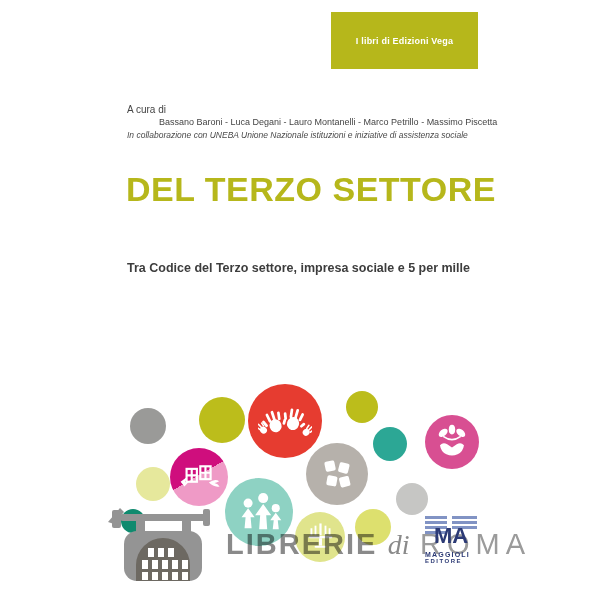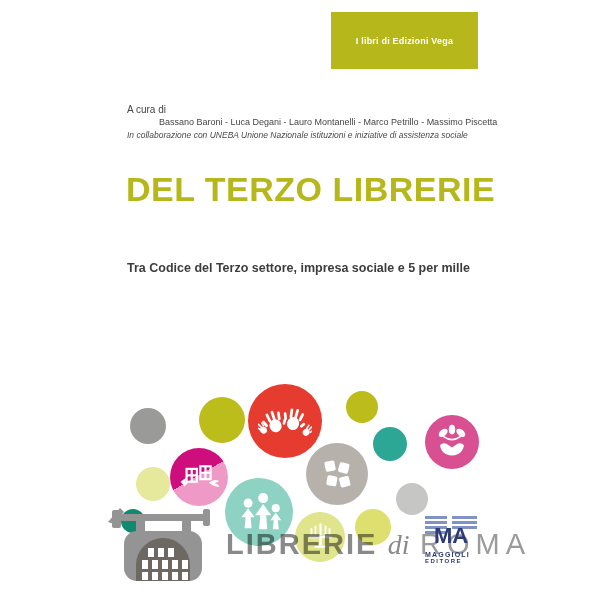--- a/index.html
+++ b/index.html
@@ -125,21 +125,21 @@
 
   <div class="pub-tab">
     <span>I libri di Edizioni Vega</span>
   </div>
 
   <div class="curated">A cura di</div>
   <div class="authors">Bassano Baroni - Luca Degani - Lauro Montanelli - Marco Petrillo - Massimo Piscetta</div>
   <div class="collab">In collaborazione con UNEBA Unione Nazionale istituzioni e iniziative di assistenza sociale</div>
 
   <div class="title">
-    <div>DEL TERZO LIBRERIE</div>
+    <div>DEL TERZO SETTORE</div>
   </div>
 
   <div class="subtitle">Tra Codice del Terzo settore, impresa sociale e 5 per mille</div>
 
   <div class="cluster">
       <div class="circle" style="left: 130px; top: 408px; height: 36px; width: 36px; background: rgb(154, 154, 152);"></div>
       <div class="circle" style="left: 199px; top: 397px; height: 46px; width: 46px; background: rgb(188, 189, 27);"></div>
       <div class="circle" style="left: 248px; top: 384px; height: 74px; width: 74px; background: rgb(230, 60, 48);">
         <svg viewBox="0 0 100 100">
           <use href="#sym-hands"></use>

